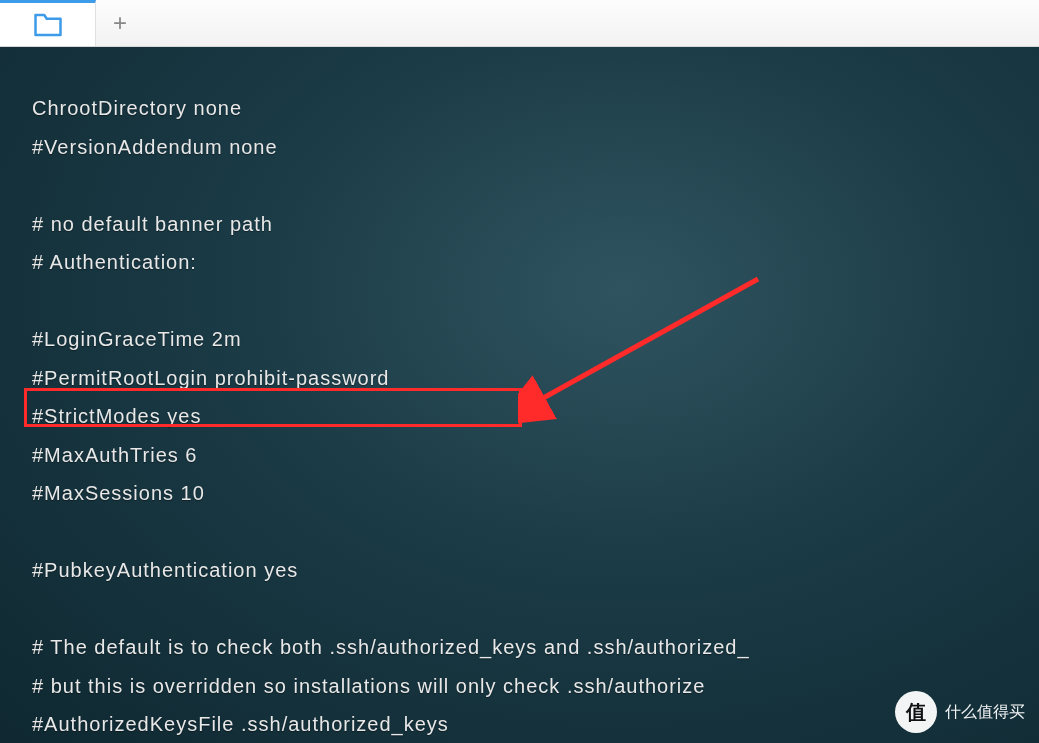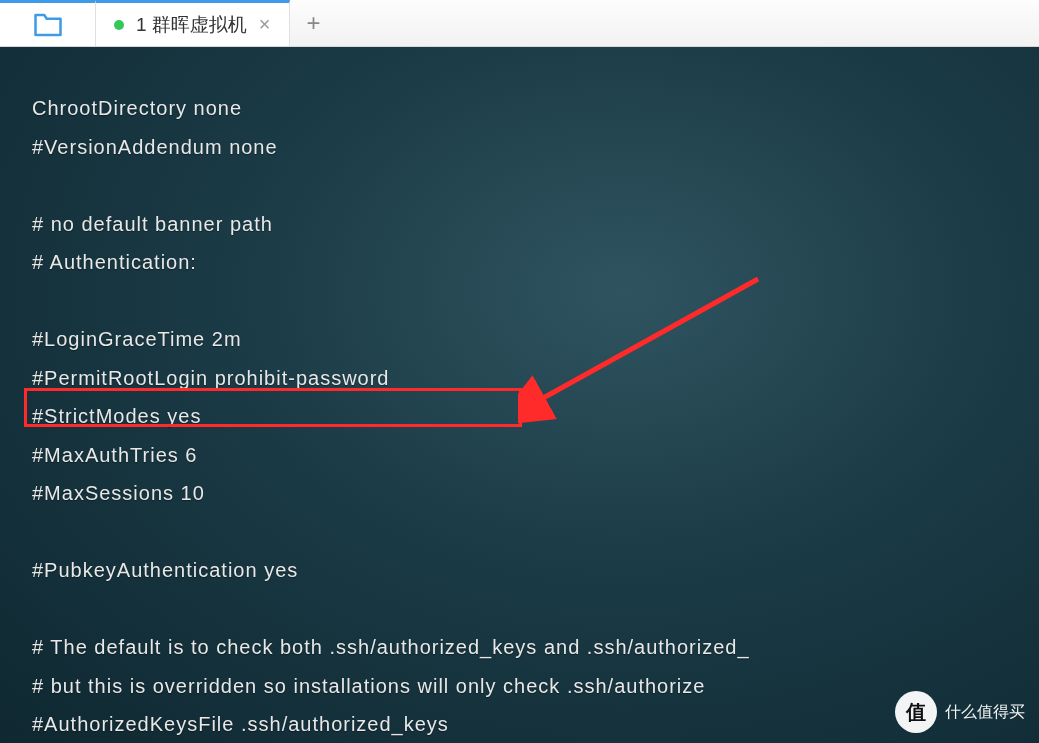--- a/index.html
+++ b/index.html
@@ -93,25 +93,20 @@
   </style>
 </head>
 <body>
 
 <div class="tab-bar">
   <div class="folder-btn">
     <svg viewBox="0 0 24 20">
       <path d="M2 2h7l2 3h11v13H2z" fill="none" stroke="#3d9be9" stroke-width="2" stroke-linejoin="round"></path>
     </svg>
   </div>
-  <div class="tab">
-    <span class="dot"></span>
-    <span class="label">1 群晖虚拟机</span>
-    <span class="close">×</span>
-  </div>
   <div class="new-tab-btn">
     <span>+</span>
   </div>
 </div>
 
 <div class="editor">
   <div class="code" id="code"><span class="code-line">ChrootDirectory none</span><span class="code-line">#VersionAddendum none</span><span class="code-line">&nbsp;</span><span class="code-line"># no default banner path</span><span class="code-line"># Authentication:</span><span class="code-line">&nbsp;</span><span class="code-line">#LoginGraceTime 2m</span><span class="code-line">#PermitRootLogin prohibit-password</span><span class="code-line">#StrictModes yes</span><span class="code-line">#MaxAuthTries 6</span><span class="code-line">#MaxSessions 10</span><span class="code-line">&nbsp;</span><span class="code-line">#PubkeyAuthentication yes</span><span class="code-line">&nbsp;</span><span class="code-line"># The default is to check both .ssh/authorized_keys and .ssh/authorized_</span><span class="code-line"># but this is overridden so installations will only check .ssh/authorize</span><span class="code-line">#AuthorizedKeysFile .ssh/authorized_keys</span></div>
 
   <div class="hl-box" id="hl" style="left: 24px; top: 341px; width: 498px; height: 39px;"></div>
 

